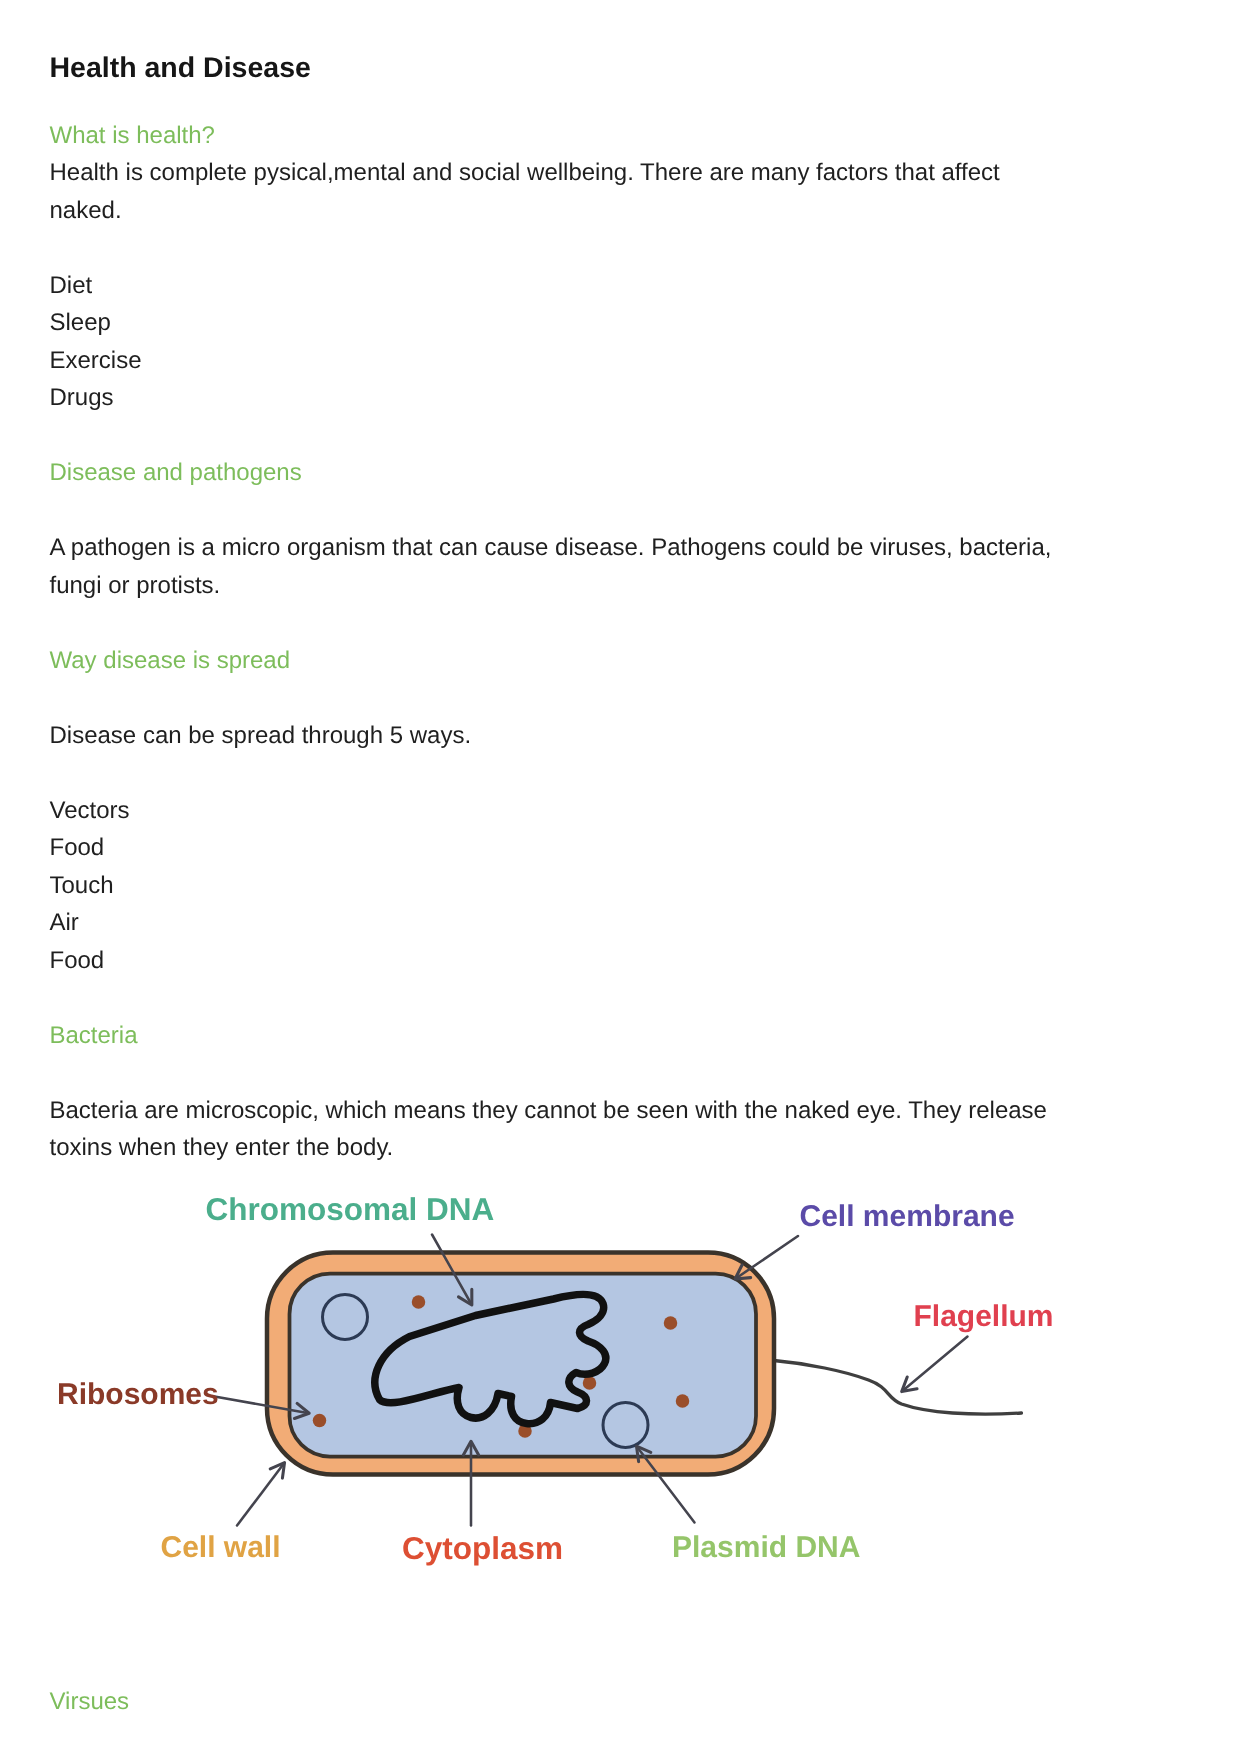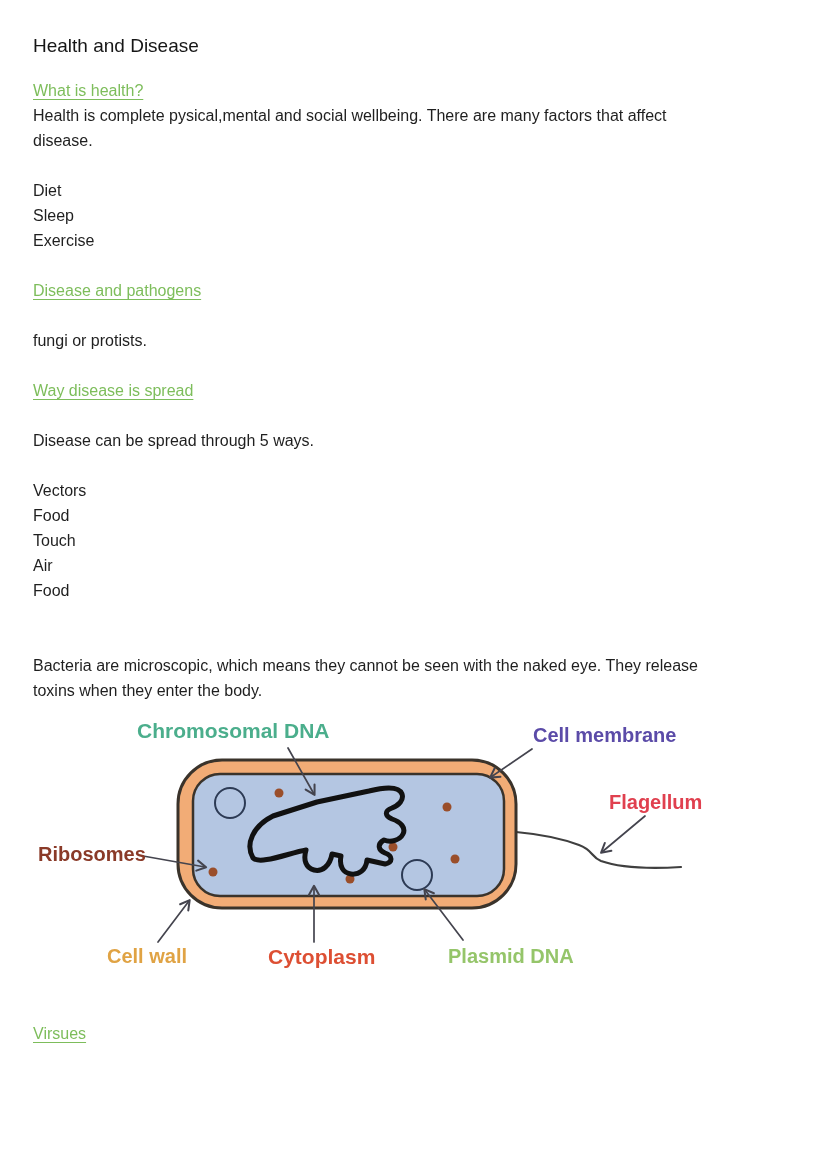--- a/index.html
+++ b/index.html
@@ -5,72 +5,74 @@
   html,body { margin:0; padding:0; }
   body {
     width:828px; height:1170px;
     background:#ffffff;
     font-family:"Liberation Sans", sans-serif;
     color:#1f1f1f;
     overflow:hidden;
   }
   .page { padding:33px; }
   .doc-title {
-    font-size:19px; line-height:25px; font-weight:400;
+    font-size:19px; line-height:25px; font-weight:700;
     color:#161616; margin:0 0 20px 0;
   }
   .tline {
     font-size:16px; line-height:25px; height:25px;
     white-space:nowrap;
   }
   .h {
     color:#7dbd5b;
-    text-decoration:underline;
     text-decoration-color:#7dbd5b;
     text-underline-offset:3px;
   }
   .sp { height:25px; }
   svg.diagram { display:block; margin-top:-18px; }
-  .virsues-line { margin-top:41px; }
+  .virsues-line { margin-top:67px; }
   .dlabel { font-family:"Liberation Sans", sans-serif; font-weight:700; }
 </style>
 </head>
 <body>
 
 <div class="page">
 
   <div class="doc-title">Health and Disease</div>
 
   <div class="tline"><span class="h">What is health?</span></div>
   <div class="tline">Health is complete pysical,mental and social wellbeing. There are many factors that affect</div>
-  <div class="tline">disease.</div>
+  <div class="tline">naked.</div>
 
   <div class="tline sp"></div>
   <div class="tline">Diet</div>
   <div class="tline">Sleep</div>
   <div class="tline">Exercise</div>
+  <div class="tline">Drugs</div>
 
   <div class="tline sp"></div>
   <div class="tline"><span class="h">Disease and pathogens</span></div>
   <div class="tline sp"></div>
+  <div class="tline">A pathogen is a micro organism that can cause disease. Pathogens could be viruses, bacteria,</div>
   <div class="tline">fungi or protists.</div>
 
   <div class="tline sp"></div>
   <div class="tline"><span class="h">Way disease is spread</span></div>
   <div class="tline sp"></div>
   <div class="tline">Disease can be spread through 5 ways.</div>
 
   <div class="tline sp"></div>
   <div class="tline">Vectors</div>
   <div class="tline">Food</div>
   <div class="tline">Touch</div>
   <div class="tline">Air</div>
   <div class="tline">Food</div>
 
   <div class="tline sp"></div>
+  <div class="tline"><span class="h">Bacteria</span></div>
   <div class="tline sp"></div>
   <div class="tline">Bacteria are microscopic, which means they cannot be seen with the naked eye. They release</div>
   <div class="tline">toxins when they enter the body.</div>
   <div class="tline sp"></div>
 
   <svg class="diagram" width="762" height="270" viewBox="0 0 762 270">
     <defs>
       <marker id="arrow" viewBox="0 0 12 12" refX="9" refY="6" markerWidth="8" markerHeight="8" orient="auto">
         <path d="M2,1.5 L10,6 L2,10.5" fill="none" stroke="#44444e" stroke-width="1.8" stroke-linecap="round" stroke-linejoin="round"></path>
       </marker>

